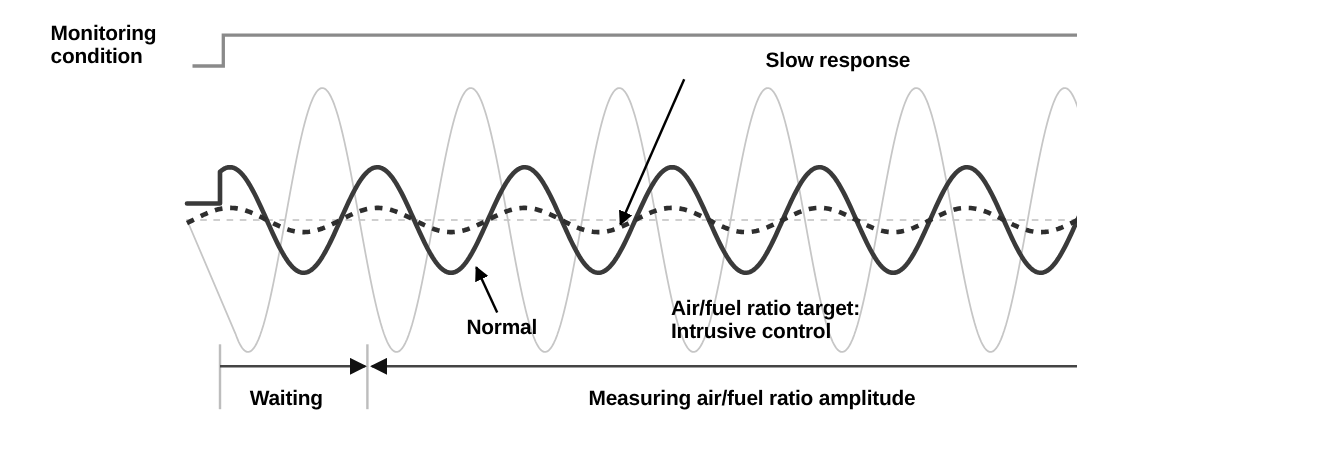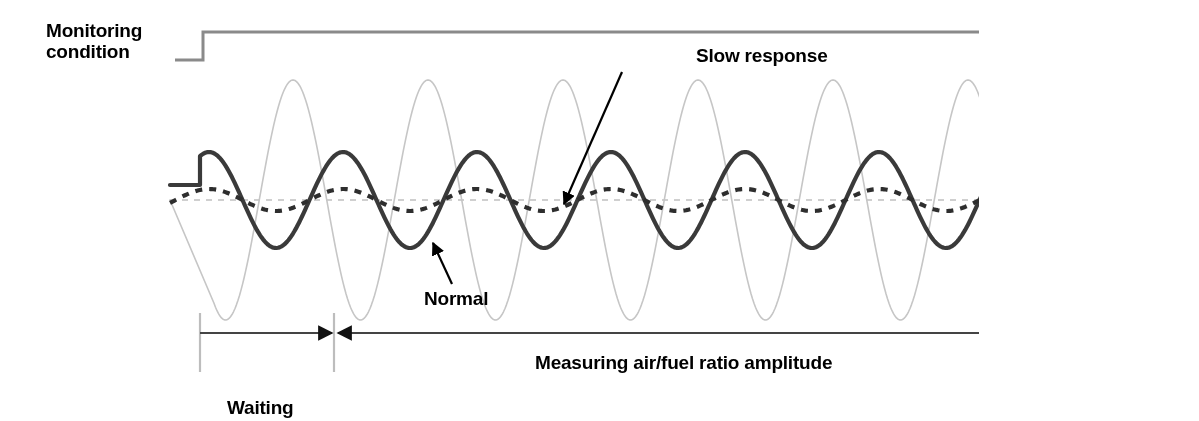--- a/index.html
+++ b/index.html
@@ -53,21 +53,20 @@
   }
   #label-airfuel-target {
     left: 610px;
     top: 270px;
     font-size: 19px;
   }
   #label-waiting {
     left: 227px;
     top: 352px;
     font-size: 19px;
-    margin-top: 45px;
   }
   #label-measuring {
     left: 487px;
     top: 352px;
     font-size: 19px;
     margin-left: 48px;
   }
 </style>
 </head>
 <body>
@@ -127,18 +126,20 @@
     </g>
   </svg>
 
   <div class="fig-label" id="label-monitoring-condition">Monitoring
 condition</div>
 
   <div class="fig-label" id="label-slow-response">Slow response</div>
 
   <div class="fig-label" id="label-normal">Normal</div>
 
+  <div class="fig-label" id="label-airfuel-target">Air/fuel ratio target:
+Intrusive control</div>
 
   <div class="fig-label" id="label-waiting">Waiting</div>
 
   <div class="fig-label" id="label-measuring">Measuring air/fuel ratio amplitude</div>
 
 </div>
 
 </body></html>

